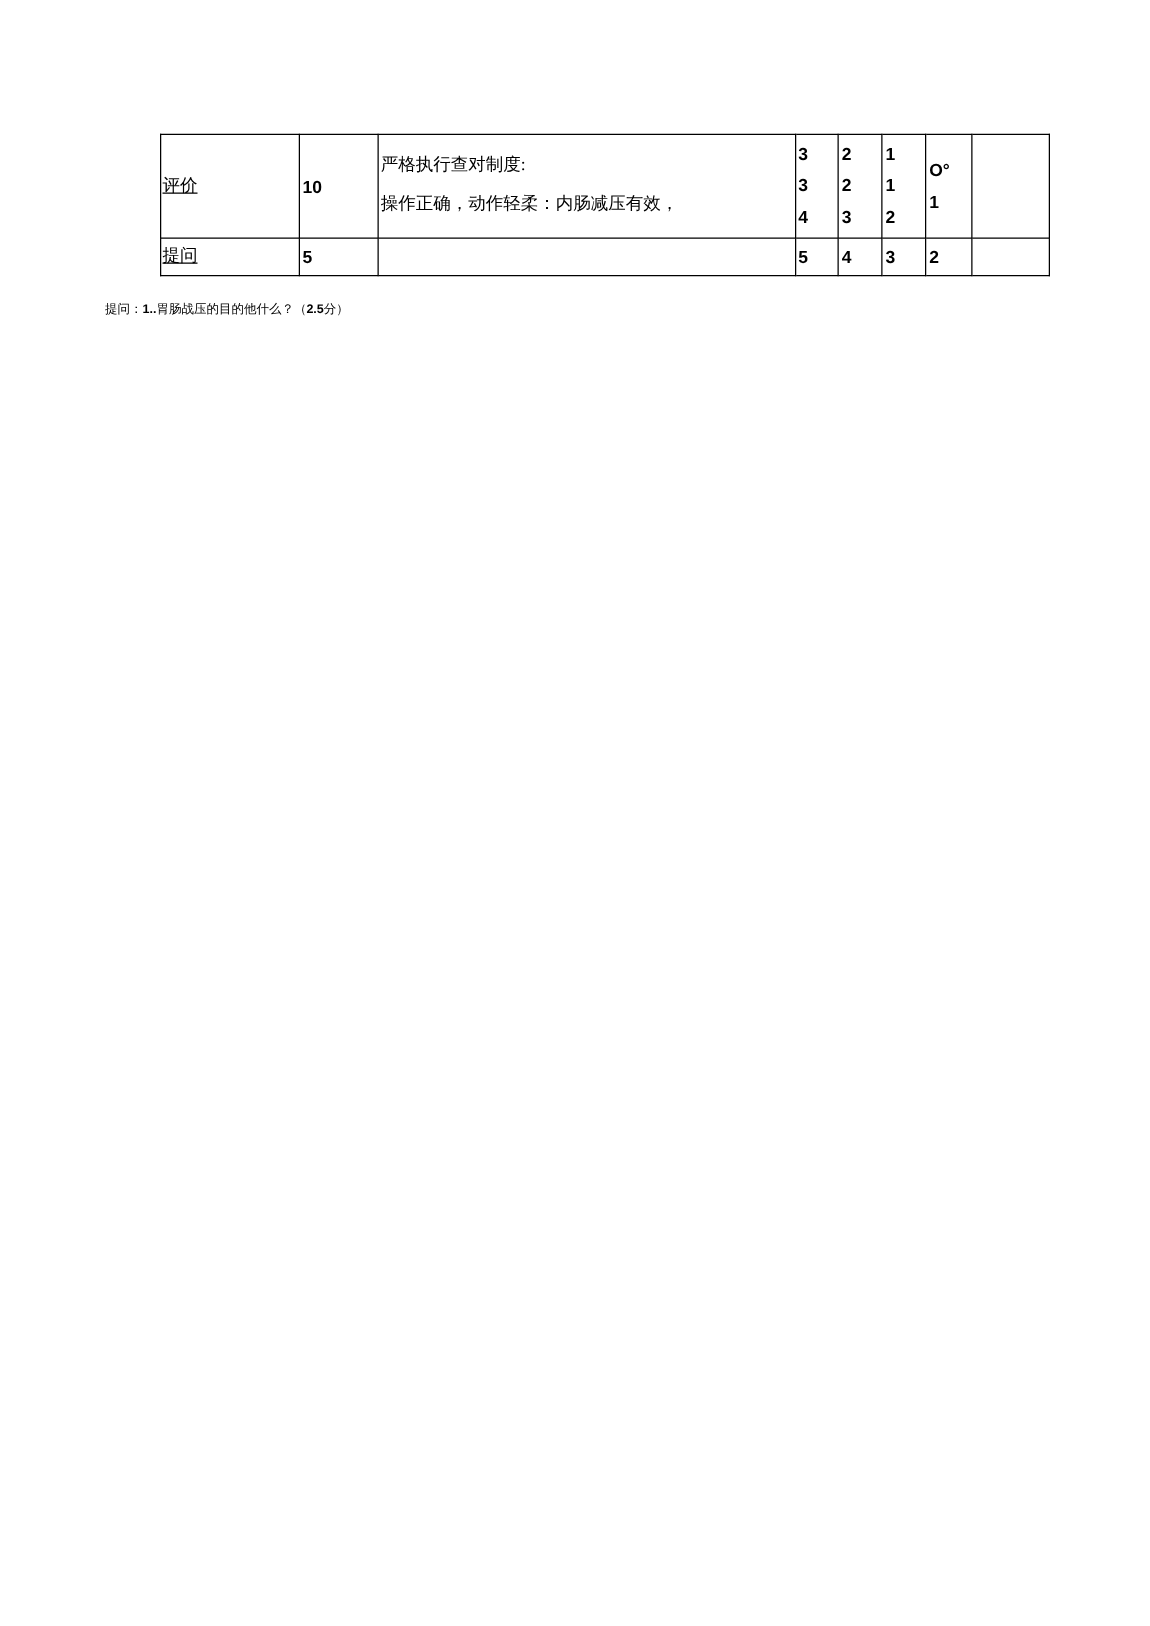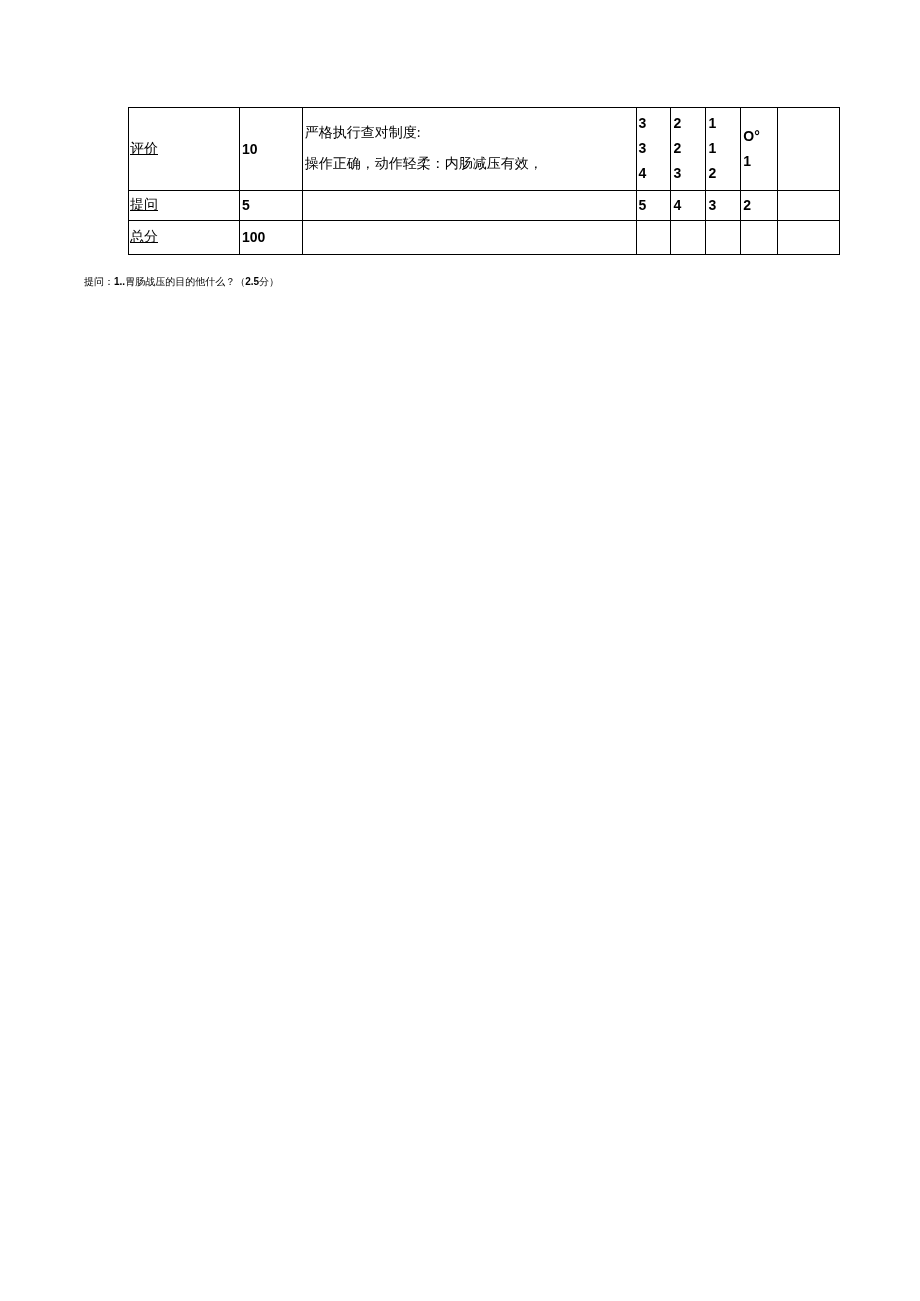--- a/index.html
+++ b/index.html
@@ -109,30 +109,20 @@
     <tr class="row2">
       <td class="col1">提问</td>
       <td class="col2">5</td>
       <td class="col3"></td>
       <td class="col4">5</td>
       <td class="col5">4</td>
       <td class="col6">3</td>
       <td class="col7">2</td>
       <td class="col8"></td>
     </tr>
-    <tr class="row3">
-      <td class="col1">总分</td>
-      <td class="col2">100</td>
-      <td class="col3"></td>
-      <td class="col4"></td>
-      <td class="col5"></td>
-      <td class="col6"></td>
-      <td class="col7"></td>
-      <td class="col8"></td>
-    </tr>
   </tbody>
     </table>
 </div>
 
 <div class="questions">
   <p>
     <span>提问：</span><span class="bold">1..</span><span>胃肠战压的目的他什么？</span><span>（</span><span class="bold">2.5</span><span>分）</span>
   </p>
 </div>
 

